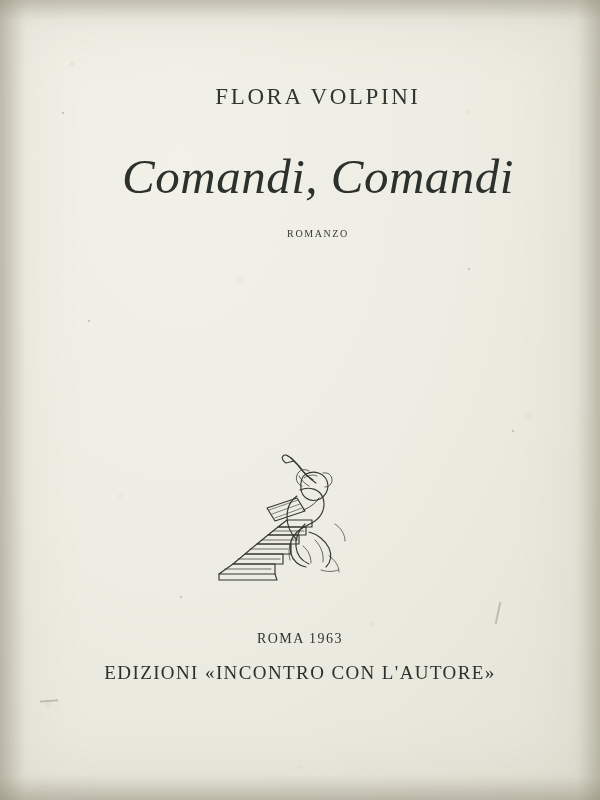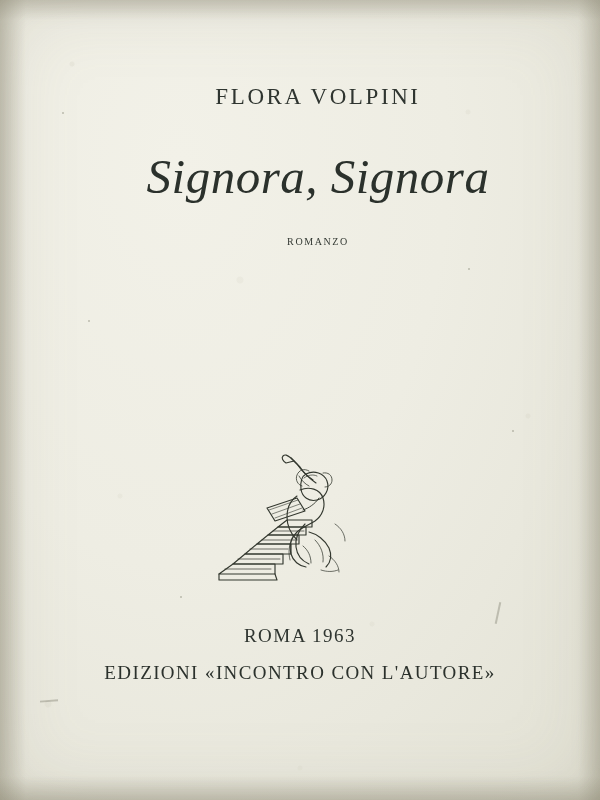--- a/index.html
+++ b/index.html
@@ -103,21 +103,21 @@
     margin-top: 38px;
     font-family: "Liberation Serif", serif;
     font-style: italic;
     font-size: 49px;
     color: #2b312c;
     letter-spacing: 0.5px;
     white-space: nowrap;
   }
 
   .subtitle {
-    margin-top: 28px;
+    margin-top: 20px;
     font-family: "Liberation Serif", serif;
     font-size: 14px;
     letter-spacing: 1.6px;
     color: #343a34;
     font-variant: small-caps;
     text-transform: lowercase;
   }
 
   .vignette-art {
     position: absolute;
@@ -130,21 +130,21 @@
 
   .imprint {
     position: absolute;
     left: 0;
     right: 0;
     bottom: 116px;
     text-align: center;
   }
   .place-year {
     font-family: "Liberation Serif", serif;
-    font-size: 19px;
+    font-size: 14px;
     letter-spacing: 1.5px;
     color: #2f3530;
     font-variant: small-caps;
     text-transform: uppercase;
   }
   .publisher {
     margin-top: 15px;
     font-family: "Liberation Serif", serif;
     font-size: 19px;
     letter-spacing: 1.4px;
@@ -169,21 +169,21 @@
 <body>
 
 <div class="page">
 
   <div class="grain"></div>
 
   <div class="content">
 
     <div class="author">FLORA VOLPINI</div>
 
-    <div class="title">Signora, Signora</div>
+    <div class="title">Comandi, Comandi</div>
 
     <div class="subtitle">romanzo</div>
 
   </div>
 
   <div class="vignette-art">
     <svg viewBox="0 0 190 170" width="190" height="170" aria-hidden="true">
       <g fill="none" stroke="#33382f" stroke-width="1.15" stroke-linecap="round" stroke-linejoin="round">
 
         <path d="M14 146 L70 146 L70 136 L28 136 Z"></path>

